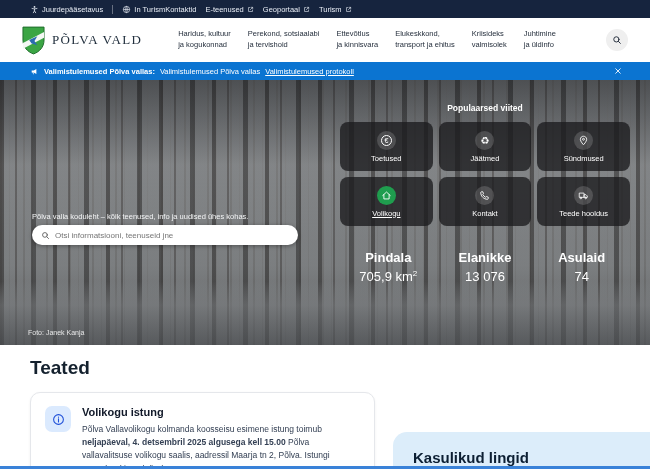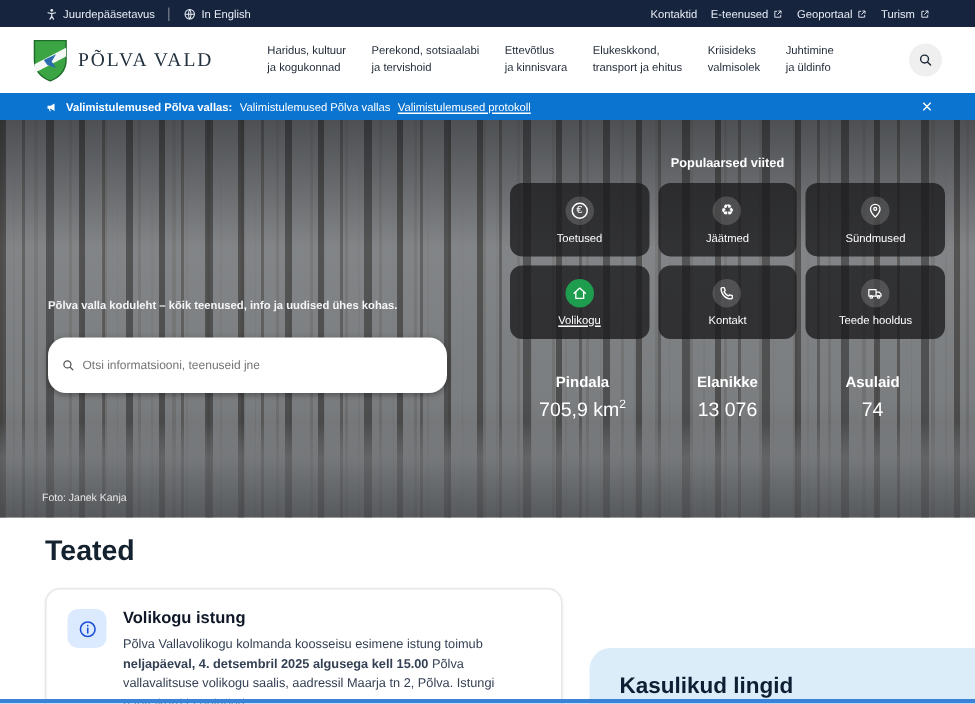--- a/index.html
+++ b/index.html
@@ -6,21 +6,21 @@
   html,body { width:650px; height:469px; }
   body {
     position:relative; overflow:hidden; background:#fff;
     font-family:"Liberation Sans", sans-serif; color:#1f2937;
   }
   svg { display:block; }
 
   
   .topbar {
     height:18px; background:#16243E; color:#E8EDF5;
-    display:flex; align-items:center; justify-content:space-between;
+    display:flex; align-items:center; 
     padding:0 30px; font-size:7.5px;
   }
   .tb-group { display:flex; align-items:center; gap:9px; }
   .tb-item { display:flex; align-items:center; gap:3px; cursor:pointer; white-space:nowrap; }
   .tb-divider { width:1px; height:9px; background:rgba(255,255,255,.35); }
 
   
   .header { height:44px; background:#fff; display:flex; align-items:center; padding:0 22px; }
   .logo { display:flex; align-items:center; gap:7px; margin-right:36px; }
   .logo-text { font-family:"Liberation Serif", serif; font-size:13px; letter-spacing:1.3px; color:#22303E; white-space:nowrap; }
@@ -44,23 +44,23 @@
   .hero {
     position:relative; height:265px; overflow:hidden;
     background:
       linear-gradient(180deg, rgba(14,17,21,.50) 0%, rgba(40,42,45,.22) 32%, rgba(24,26,28,.34) 70%, rgba(13,14,16,.58) 100%),
       linear-gradient(180deg, rgba(0,0,0,0) 76%, rgba(222,226,229,.50) 85%, rgba(186,192,197,.62) 100%),
       repeating-linear-gradient(90deg, rgba(36,31,28,.50) 0 4px, rgba(0,0,0,0) 4px 15px, rgba(58,50,46,.40) 15px 17px, rgba(0,0,0,0) 17px 31px, rgba(26,23,21,.46) 31px 36px, rgba(0,0,0,0) 36px 53px),
       repeating-linear-gradient(90deg, rgba(118,113,108,.30) 0 2px, rgba(0,0,0,0) 2px 9px, rgba(142,139,136,.26) 9px 10px, rgba(0,0,0,0) 10px 23px),
       linear-gradient(180deg, #8D8F91 0%, #A8ABAD 60%, #C3C6C8 100%);
   }
   .hero-title { position:absolute; left:32px; top:80px; font-size:20px; font-weight:bold; color:#fff; letter-spacing:.2px; }
-  .hero-subtitle { position:absolute; left:32px; top:119px; font-size:7.5px; font-weight:bold; color:#F4F5F6; }
+  .hero-subtitle { position:absolute; left:32px; top:132px; font-size:7.5px; font-weight:normal; color:#F4F5F6; }
   .search-pill {
-    position:absolute; left:32px; top:145px; width:266px; height:37px;
+    position:absolute; left:32px; top:145px; width:266px; height:20px;
     background:#fff; border-radius:12px; display:flex; align-items:center;
     box-shadow:0 1px 4px rgba(0,0,0,.35); overflow:hidden;
   }
   .search-pill .mag { margin-left:9px; flex-shrink:0; }
   .search-input { flex:1; min-width:0; border:0; outline:0; background:transparent; font-size:8px; color:#333; padding:0 4px 0 5px; font-family:inherit; }
   .search-go {
     flex-shrink:0; height:21px; margin:1px; padding:0 11px; border:0; border-radius:11px;
     background:#F1F2F4; font-family:inherit; font-size:8px; font-weight:bold; color:#1F2937; cursor:pointer;
   }
   .photo-credit { position:absolute; left:28px; bottom:9px; font-size:7px; color:rgba(255,255,255,.85); }
@@ -75,21 +75,21 @@
   .tile-icon {
     width:19px; height:19px; border-radius:50%; background:rgba(255,255,255,.16);
     display:flex; align-items:center; justify-content:center; color:#fff;
   }
   .tile.active .tile-icon { background:#1F9D4E; }
   .tile-label { color:#fff; font-size:7.5px; font-weight:400; }
   .tile.active .tile-label { text-decoration:underline; }
   .coin { width:11px; height:11px; border:1px solid #fff; border-radius:50%; color:#fff; font-size:7px; line-height:9px; text-align:center; }
 
   .stats { display:grid; grid-template-columns:repeat(3,1fr); margin-top:24px; text-align:center; color:#fff; }
-  .stat-label { font-size:10px; font-weight:bold; margin-bottom:4px; }
+  .stat-label { font-size:13px; font-weight:bold; margin-bottom:4px; }
   .stat-value { font-size:13px; }
   .stat-value sup { font-size:8px; }
 
   
   .teated-heading { position:absolute; left:30px; top:357px; font-size:19px; font-weight:bold; color:#14212E; }
   .notice-card {
     position:absolute; left:30px; top:392px; width:345px; height:95px;
     background:#fff; border:1px solid #E5E7EB; border-radius:10px;
     box-shadow:0 1px 3px rgba(16,24,40,.06); padding:13px 14px; display:flex; gap:11px; cursor:pointer;
   }
@@ -123,21 +123,21 @@
       <span>Juurdepääsetavus</span>
     </span>
     <span class="tb-divider"></span>
     <span class="tb-item">
       <span>
         <svg width="9" height="9" viewBox="0 0 16 16" fill="none" stroke="currentColor" stroke-width="1.2">
           <circle cx="8" cy="8" r="5.6"></circle>
           <path d="M2.4 8h11.2M8 2.4c-1.9 1.6-1.9 9.6 0 11.2 1.9-1.6 1.9-9.6 0-11.2z"></path>
         </svg>
       </span>
-      <span>In English</span>
+      <span>In Turism</span>
     </span>
   </div>
   <div class="tb-group">
     <span class="tb-item">
       <span>Kontaktid</span>
     </span>
     <span class="tb-item">
       <span>E-teenused</span>
       <span>
         <svg width="7" height="7" viewBox="0 0 16 16" fill="none" stroke="currentColor" stroke-width="1.4" stroke-linecap="round">

